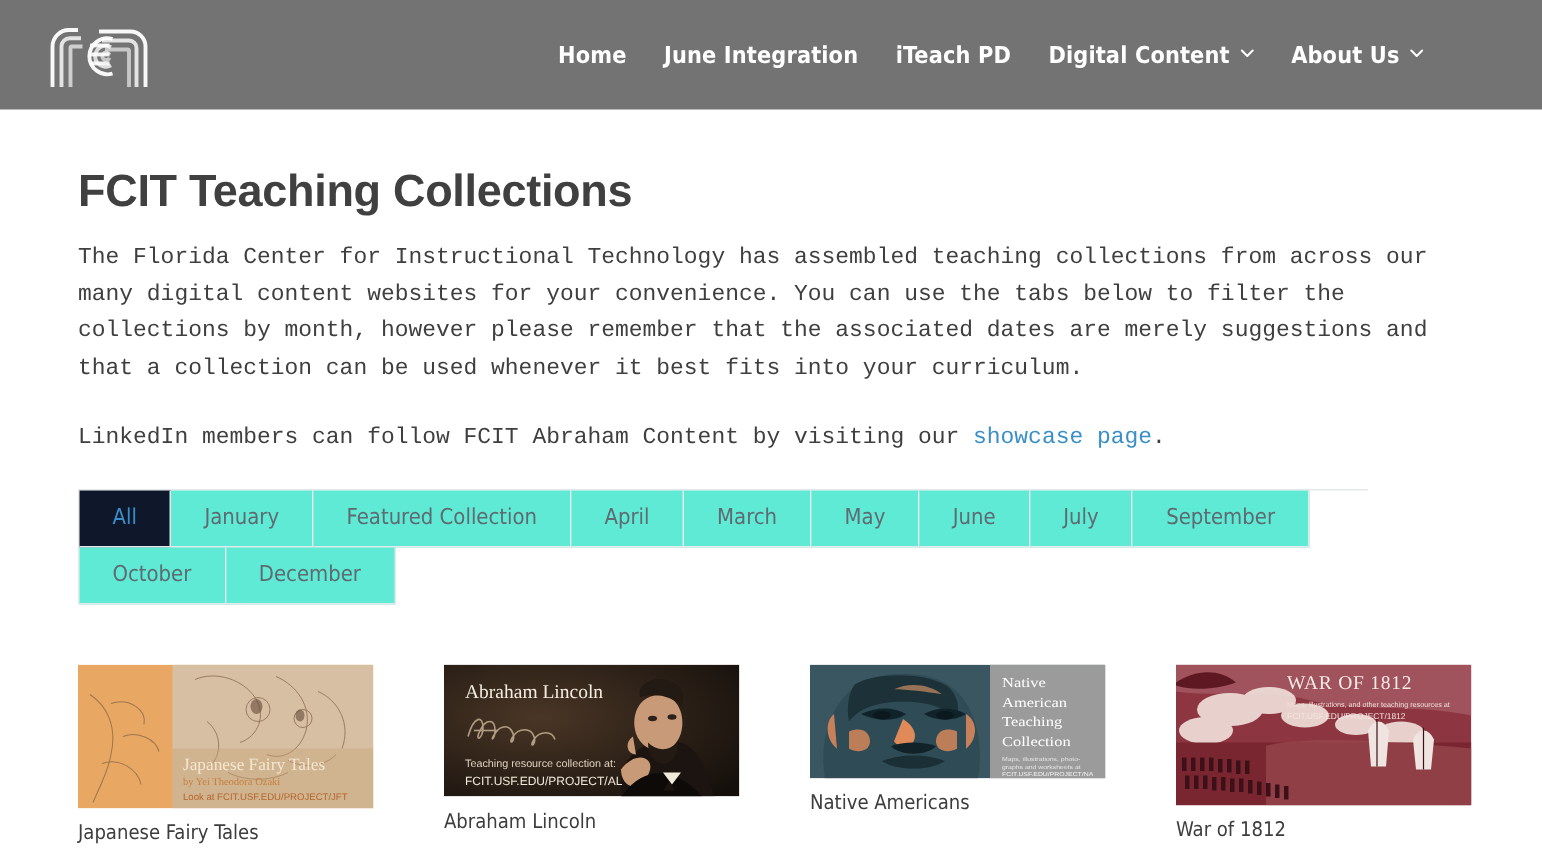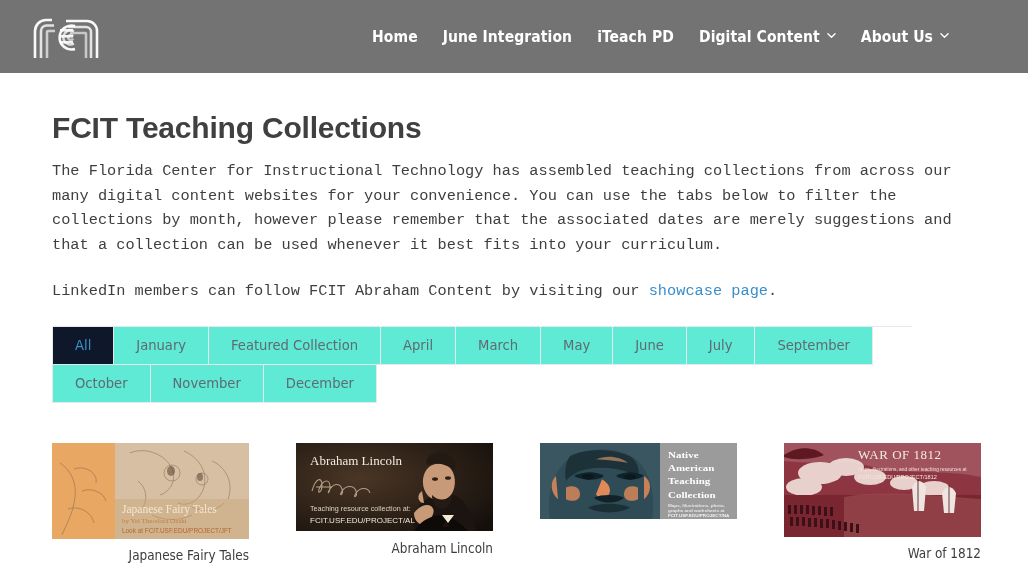--- a/index.html
+++ b/index.html
@@ -109,39 +109,39 @@
   }
 
   
   .grid {
     margin-top: 40px;
     display: grid;
     grid-template-columns: repeat(4, 197px);
     column-gap: 47px;
     row-gap: 24px;
   }
-  .card { cursor: pointer; text-align: right; }
+  .card { cursor: pointer; }
   .thumb {
     width: 197px;
     height: 96px;
     position: relative;
     overflow: hidden;
     display: block;
   }
   .thumb svg { display: block; width: 100%; height: 100%; }
   .card-caption {
     margin-top: 9px;
     font-size: 13.4px;
     color: #3d3d3d;
     font-family: "DejaVu Sans Condensed", "Liberation Sans", sans-serif;
     line-height: 16px;
   }
   .card-2 .thumb { height: 88px; }
   .card-2 .card-caption { margin-top: 10px; }
-  .card-3 .thumb { height: 76px; font-weight: bold; }
+  .card-3 .thumb { height: 76px; }
   .card-4 .thumb { height: 94px; }
 
   .row2 .thumb { height: 96px; }
 </style>
 </head>
 <body>
 
 <div class="site-header">
 
   <span class="logo">
@@ -218,21 +218,20 @@
     <div class="tab active">All</div>
     <div class="tab">January</div>
     <div class="tab">Featured Collection</div>
     <div class="tab">April</div>
     <div class="tab">March</div>
     <div class="tab">May</div>
     <div class="tab">June</div>
     <div class="tab">July</div>
     <div class="tab">September</div>
     <div class="tab">October</div>
-    <div class="tab">November</div>
     <div class="tab">December</div>
   </div>
 
   <div class="grid">
 
     <div class="card card-1">
       <span class="thumb">
         <svg viewBox="0 0 197 96" preserveAspectRatio="none" xmlns="http://www.w3.org/2000/svg">
           <rect width="197" height="96" fill="#e8a763"></rect>
           <rect x="63" y="0" width="134" height="96" fill="#d6bfa2"></rect>
@@ -323,20 +322,21 @@
           </g>
           <text x="128" y="18" font-family="Liberation Serif, serif" font-size="11" fill="#ffffff">Native</text>
           <text x="128" y="34" font-family="Liberation Serif, serif" font-size="11" fill="#ffffff">American</text>
           <text x="128" y="50" font-family="Liberation Serif, serif" font-size="11" fill="#ffffff">Teaching</text>
           <text x="128" y="66" font-family="Liberation Serif, serif" font-size="11" fill="#ffffff">Collection</text>
           <text x="128" y="78" font-family="Liberation Sans, sans-serif" font-size="4.6" fill="#e6e6e6">Maps, illustrations, photo-</text>
           <text x="128" y="84" font-family="Liberation Sans, sans-serif" font-size="4.6" fill="#e6e6e6">graphs and worksheets at</text>
           <text x="128" y="90" font-family="Liberation Sans, sans-serif" font-size="4.6" fill="#f2f2f2">FCIT.USF.EDU/PROJECT/NA</text>
         </svg>
       </span>
+      <div class="card-caption">Native Americans</div>
     </div>
 
     <div class="card card-4">
       <span class="thumb">
         <svg viewBox="0 0 197 94" preserveAspectRatio="none" xmlns="http://www.w3.org/2000/svg">
           <rect width="197" height="94" fill="#8d3540"></rect>
           <path d="M0 0 H197 V34 C160 26 120 32 90 24 C60 16 30 22 0 18 Z" fill="#a8606a" opacity="0.7"></path>
           <g fill="#f2e2dc" opacity="0.9">
             <ellipse cx="36" cy="30" rx="22" ry="11"></ellipse>
             <ellipse cx="62" cy="24" rx="18" ry="9"></ellipse>

